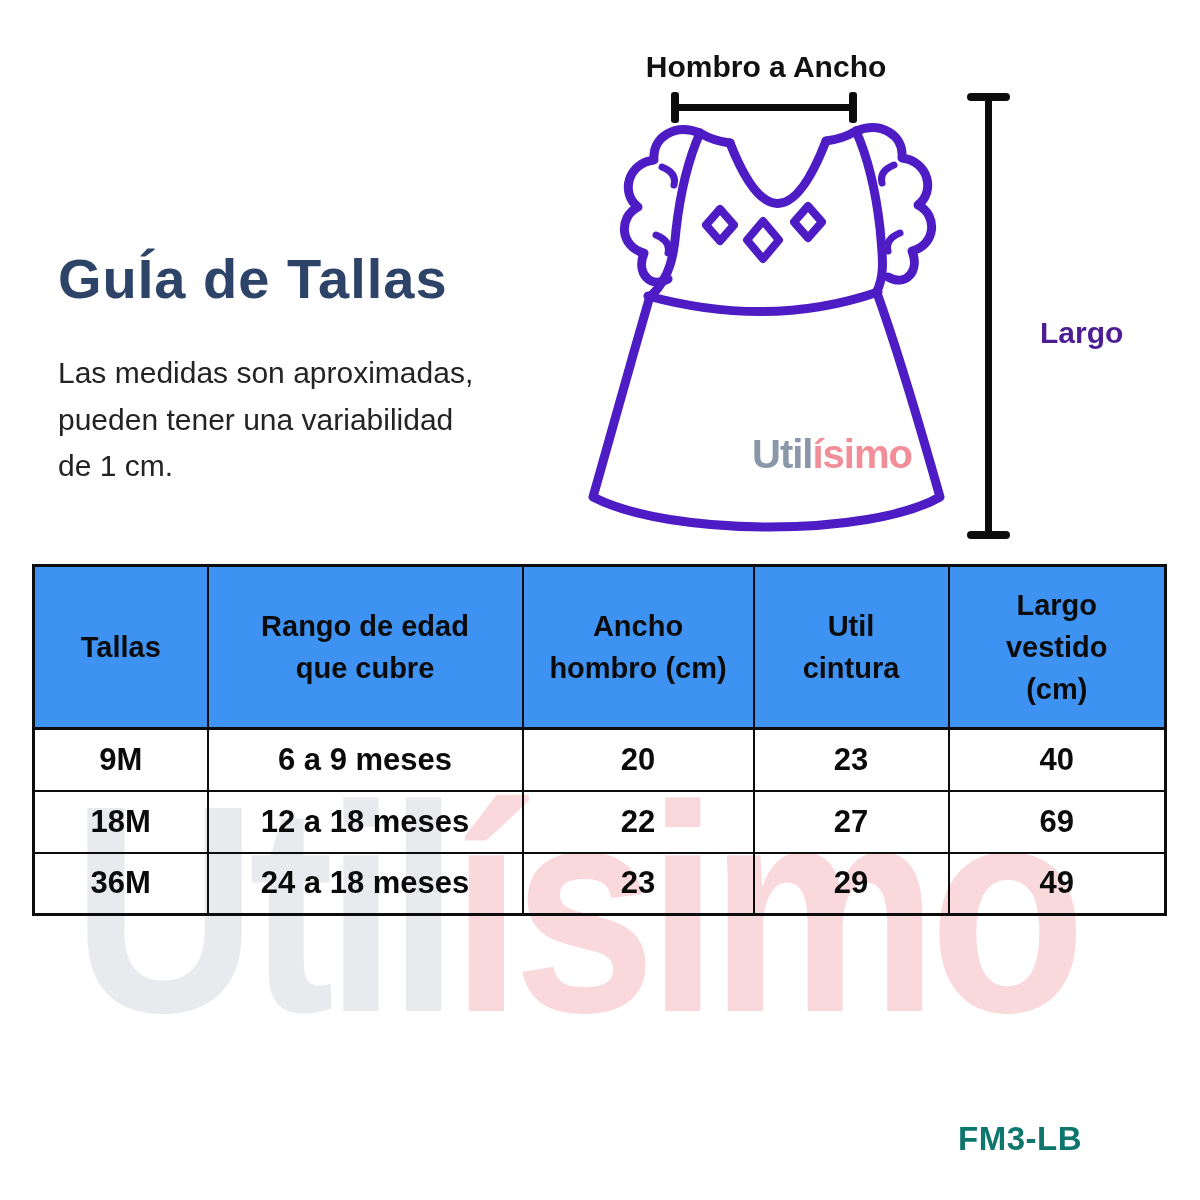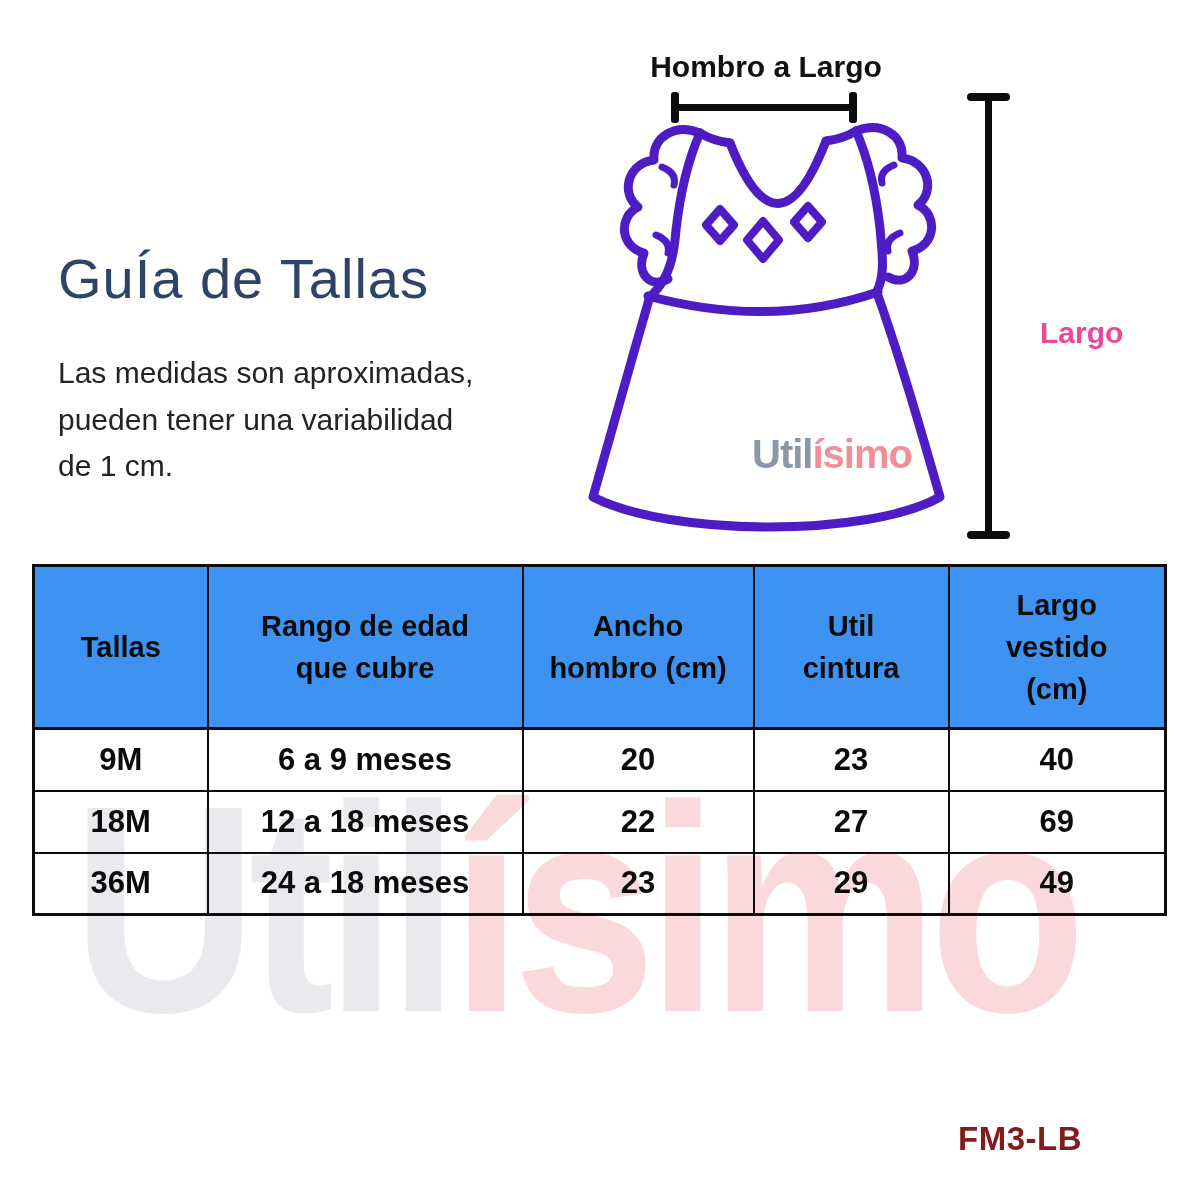--- a/index.html
+++ b/index.html
@@ -8,21 +8,21 @@
     position:relative;
     background:#ffffff;
     font-family:"Liberation Sans", sans-serif;
     color:#1c1c1c;
     overflow:hidden;
   }
 
   
   .page-title{
     position:absolute; left:58px; top:246px;
-    font-size:56px; font-weight:normal; letter-spacing:1px;
+    font-size:56px; font-weight:bold; letter-spacing:1px;
     color:#2d4368;
   }
   .page-desc{
     position:absolute; left:58px; top:350px; width:420px;
     font-size:30px; line-height:1.55; color:#232323;
   }
 
   
   .shoulder-label{
     position:absolute; left:615px; top:50px; width:302px;
@@ -31,21 +31,21 @@
   .h-measure-line{ position:absolute; left:674px; top:104px; width:180px; height:7px; background:#0c0c0c; border-radius:3px;}
   .h-cap-left, .h-cap-right{ position:absolute; top:92px; width:8px; height:31px; background:#0c0c0c; border-radius:3px;}
   .h-cap-left{ left:671px; } .h-cap-right{ left:849px; }
 
   .v-measure-line{ position:absolute; left:985px; top:95px; width:7px; height:443px; background:#0c0c0c; border-radius:3px;}
   .v-cap-top, .v-cap-bottom{ position:absolute; left:967px; width:43px; height:8px; background:#0c0c0c; border-radius:4px;}
   .v-cap-top{ top:93px; } .v-cap-bottom{ top:531px; }
 
   .length-label{
     position:absolute; left:1040px; top:316px;
-    font-size:30px; font-weight:bold; color:#ec4899;
+    font-size:30px; font-weight:bold; color:#4c1d95;
   }
 
   .dress-svg{ position:absolute; left:580px; top:115px; width:380px; height:430px; }
 
   .dress-brand{
     position:absolute; left:752px; top:432px;
     font-size:40px; font-weight:bold; letter-spacing:-1px;
   }
   .brand-gray{ color:#8a97a8; }
   .brand-pink{ color:#f28e98; }
@@ -77,30 +77,30 @@
     height:163px; font-size:29px; line-height:1.45;
     padding:0 24px; border-bottom:3px solid #0d0d0d;
   }
   .size-table tbody td{
     height:62px; font-size:31px;
   }
 
   
   .product-code{
     position:absolute; left:958px; top:1120px;
-    font-size:33px; font-weight:bold; color:#7f1d1d; letter-spacing:0.5px;
+    font-size:33px; font-weight:bold; color:#0f766e; letter-spacing:0.5px;
   }
 </style>
 </head>
 <body>
 
 <div class="page-title">GuÍa de Tallas</div>
 <div class="page-desc">Las medidas son aproximadas, pueden tener una variabilidad de 1 cm.</div>
 
-<div class="shoulder-label">Hombro a Largo</div>
+<div class="shoulder-label">Hombro a Ancho</div>
 <div class="h-measure-line"></div>
 <div class="h-cap-left"></div>
 <div class="h-cap-right"></div>
 
 <div class="v-measure-line"></div>
 <div class="v-cap-top"></div>
 <div class="v-cap-bottom"></div>
 <div class="length-label">Largo</div>
 
 <svg class="dress-svg" viewBox="0 0 380 430" fill="none" stroke="#4e1cc4" stroke-width="9" stroke-linecap="round" stroke-linejoin="round">

